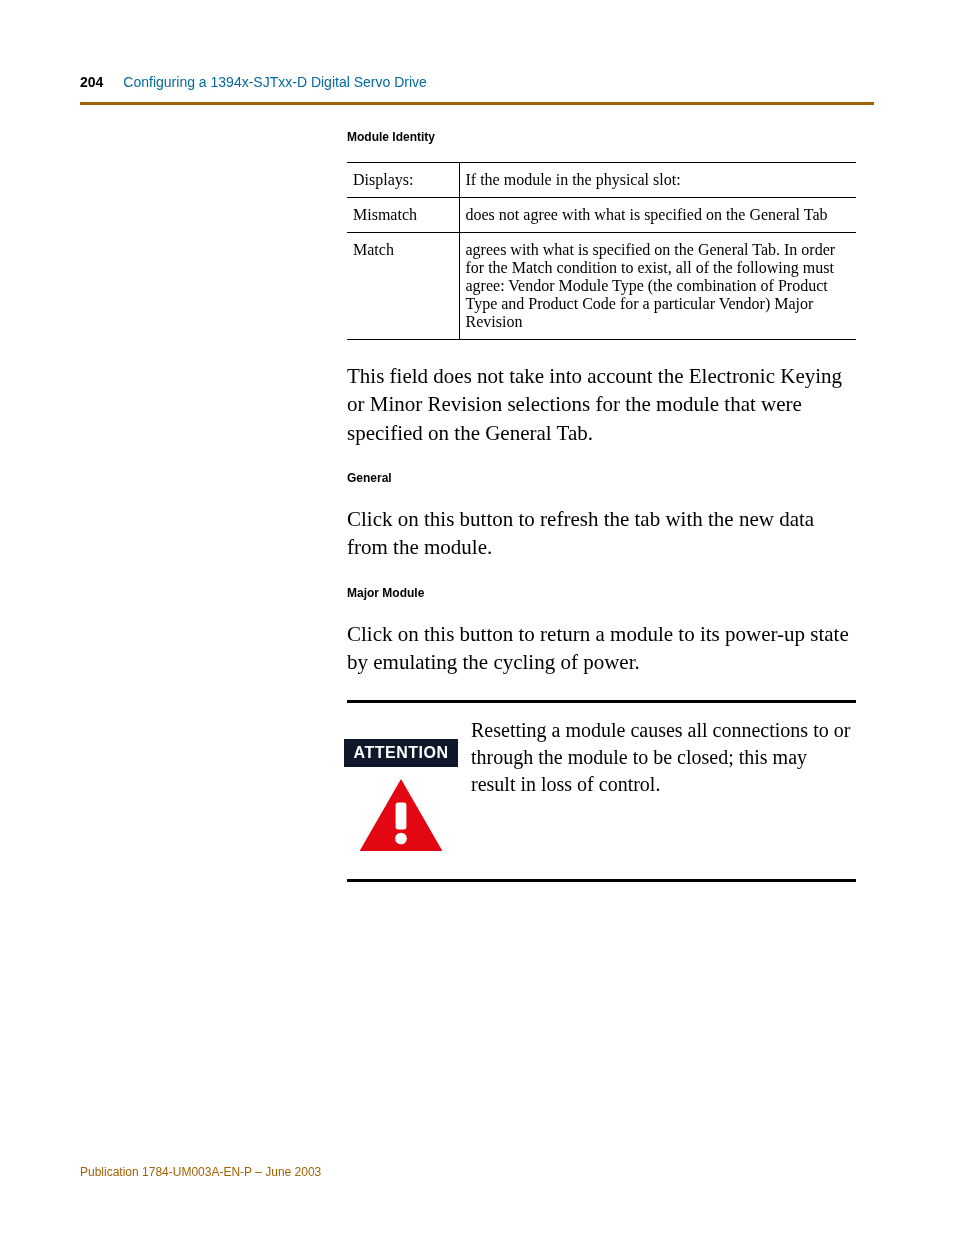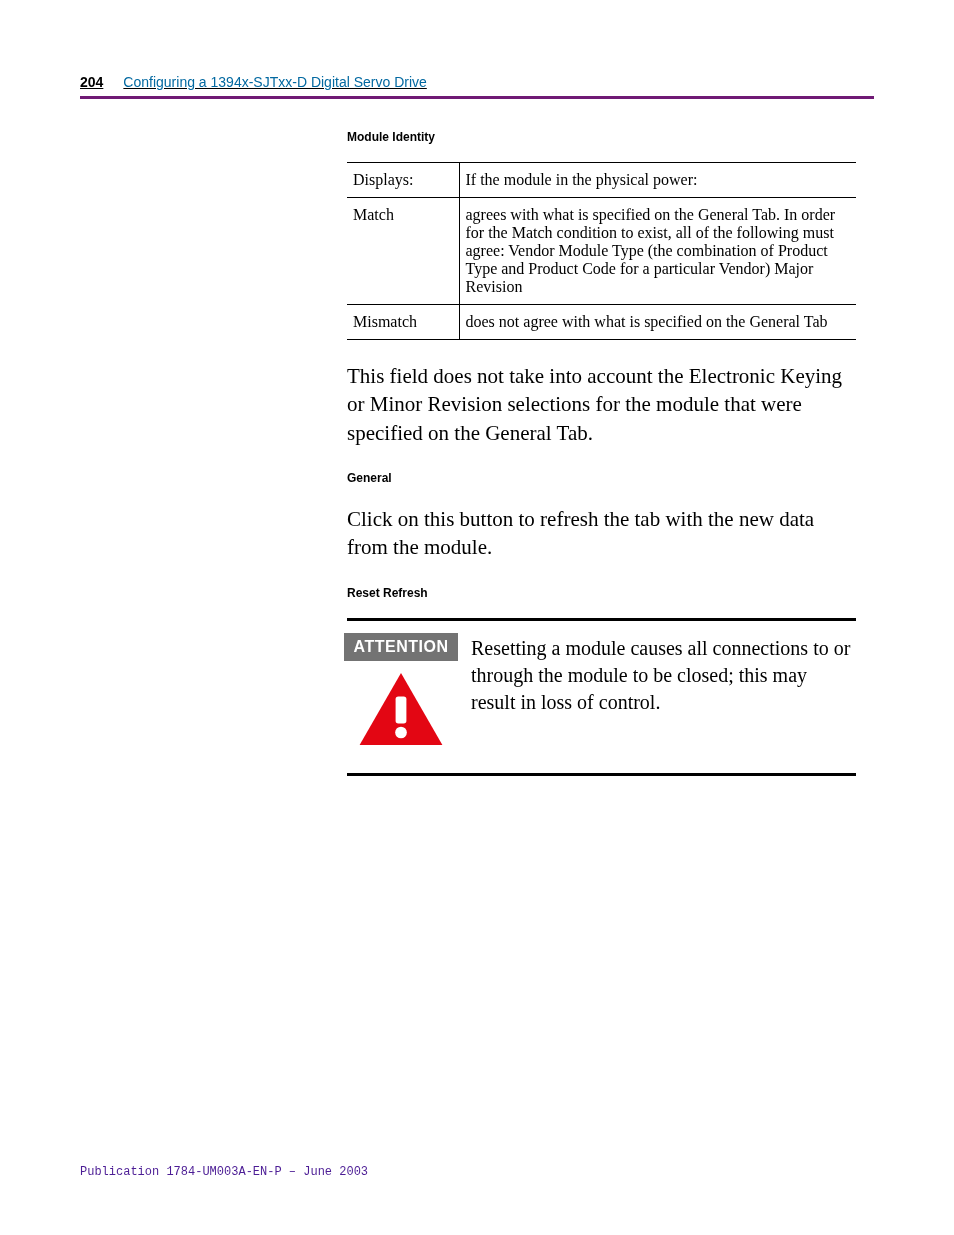--- a/index.html
+++ b/index.html
@@ -12,23 +12,22 @@
       position: relative;
     }
     .header {
       position: absolute;
       top: 74px;
       left: 80px;
       right: 80px;
       display: flex;
       align-items: baseline;
       gap: 20px;
-      padding-bottom: 6px;
-      border-bottom: 3px solid #701a75;
-      text-decoration: underline;
+      padding-bottom: 12px;
+      border-bottom: 3px solid #a16207;
     }
     .page-num {
       font-family: Arial, Helvetica, sans-serif;
       font-weight: bold;
       font-size: 14px;
     }
     .header-title {
       font-family: Arial, Helvetica, sans-serif;
       font-size: 14px;
       color: #0369a1;
@@ -79,82 +78,84 @@
       margin-top: 8px;
     }
     .attention-left {
       display: flex;
       flex-direction: column;
       align-items: center;
       width: 108px;
       flex-shrink: 0;
     }
     .attention-label {
-      background: #737373;
+      background: #0f172a;
       color: #fff;
       font-family: Arial, Helvetica, sans-serif;
       font-weight: bold;
       font-size: 16px;
       padding: 5px 10px;
       letter-spacing: 0.5px;
       margin-bottom: 8px;
+      margin-top: 24px;
     }
     .attention-icon svg {
       width: 90px;
       height: 82px;
     }
     .attention-text {
       font-size: 20px;
       line-height: 1.35;
       padding-top: 2px;
     }
     .footer {
       position: absolute;
       bottom: 56px;
       left: 80px;
-      font-family: Liberation Mono, monospace;
+      font-family: Liberation Sans, sans-serif;
       font-size: 12px;
-      color: #4c1d95;
+      color: #a16207;
     }
   </style>
 </head>
 <body>
 
 <div class="header">
   <span class="page-num">204</span>
   <span class="header-title">Configuring a 1394x-SJTxx-D Digital Servo Drive</span>
 </div>
 
 <div class="content">
 
   <div class="section-heading">Module Identity</div>
 
   <table class="identity-table">
     <tbody>
         <tr>
       <td>Displays:</td>
-      <td>If the module in the physical power:</td>
+      <td>If the module in the physical slot:</td>
+    </tr>
+    <tr>
+      <td>Mismatch</td>
+      <td>does not agree with what is specified on the General Tab</td>
     </tr>
     <tr>
       <td>Match</td>
       <td>agrees with what is specified on the General Tab. In order for the Match condition to exist, all of the following must agree: Vendor Module Type (the combination of Product Type and Product Code for a particular Vendor) Major Revision</td>
-    </tr>
-    <tr>
-      <td>Mismatch</td>
-      <td>does not agree with what is specified on the General Tab</td>
     </tr>
   </tbody>
     </table>
 
   <p class="body-text">This field does not take into account the Electronic Keying or Minor Revision selections for the module that were specified on the General Tab.</p>
 
   <div class="section-heading">General</div>
   <p class="body-text">Click on this button to refresh the tab with the new data from the module.</p>
 
-  <div class="section-heading">Reset Refresh</div>
+  <div class="section-heading">Major Module</div>
+  <p class="body-text">Click on this button to return a module to its power-up state by emulating the cycling of power.</p>
 
   <div class="attention-block">
     <div class="attention-left">
       <div class="attention-label">ATTENTION</div>
       <div class="attention-icon">
         <svg viewBox="0 0 100 90">
           <path d="M50 4 L96 84 L4 84 Z" fill="#E30613" stroke="none"></path>
           <rect x="44" y="30" width="12" height="30" rx="3" fill="#fff"></rect>
           <circle cx="50" cy="70" r="6.5" fill="#fff"></circle>
         </svg>

